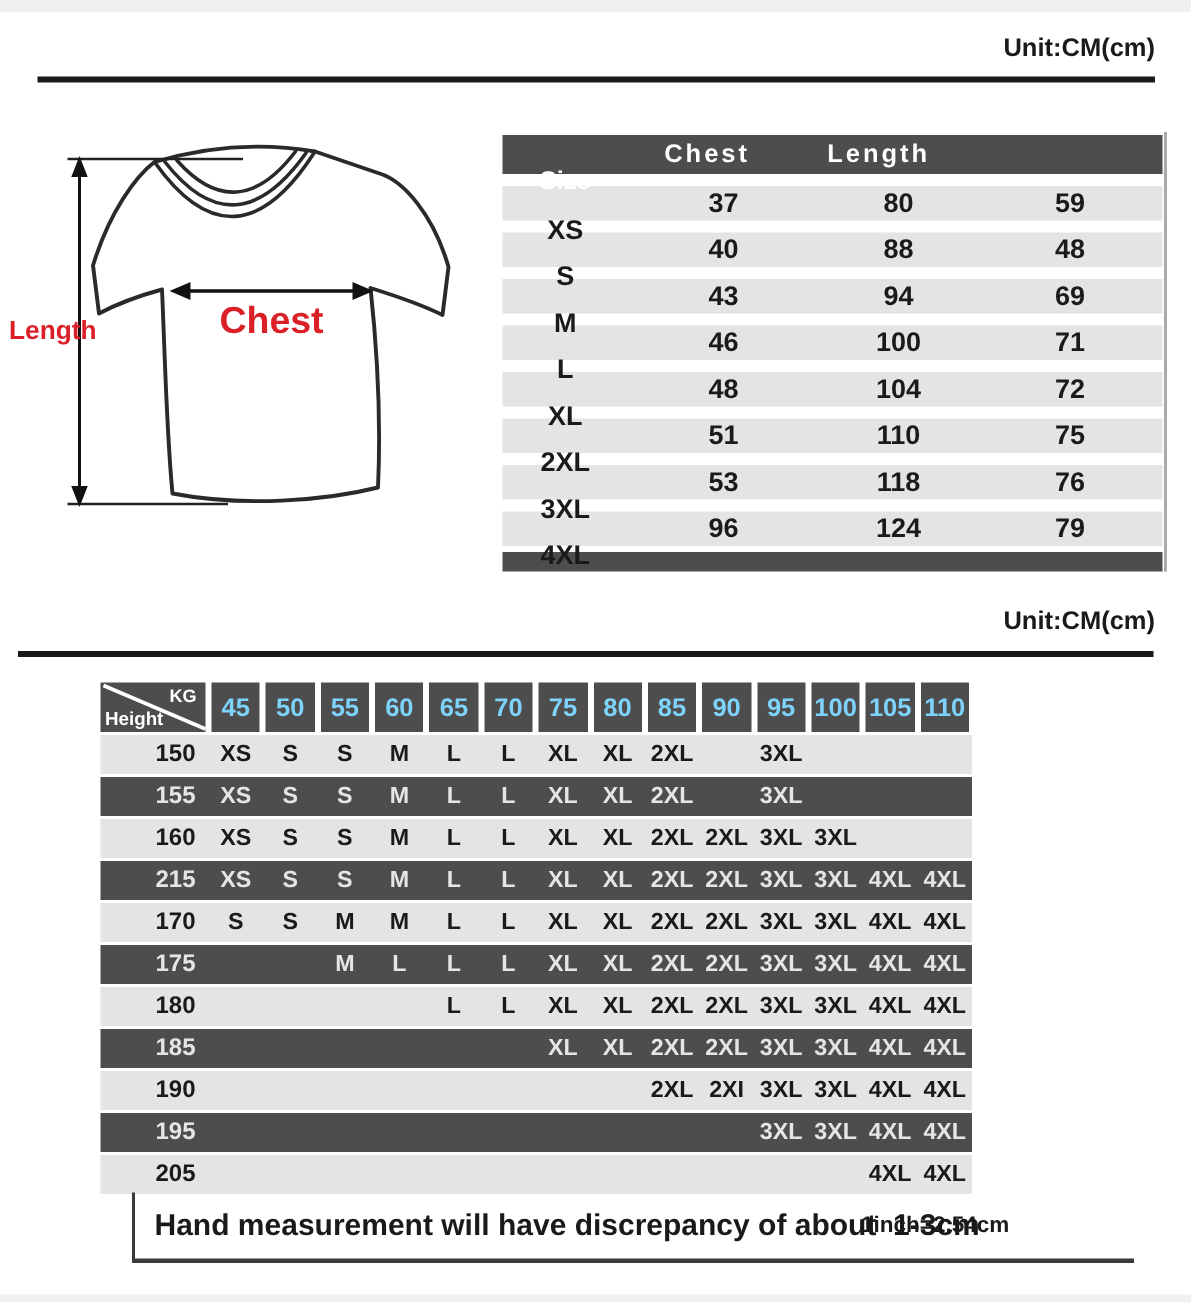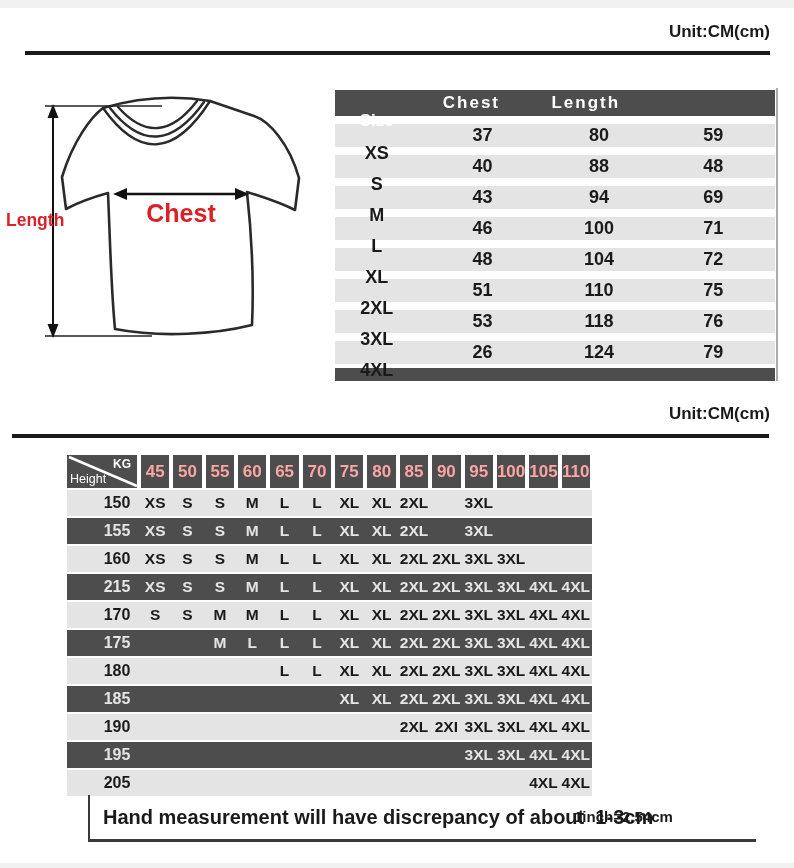--- a/index.html
+++ b/index.html
@@ -31,29 +31,29 @@
   .st-row{display:flex;background:var(--light);height:23px;margin-top:8px;align-items:center;}
   .st-cell{font-size:18px;font-weight:700;text-align:center;}
   .cw0{width:19%;margin-top:36px;} .cw1{width:29%;} .cw2{width:24%;} .cw3{width:28%;}
   .st-footerbar{height:13px;background:var(--dark);margin-top:4px;}
   .table-vline{position:absolute;left:776px;top:88px;width:2px;height:293px;background:#aaa;}
 
   .mid-title{position:absolute;top:402px;left:0;width:770px;text-align:center;
              font-size:20px;font-weight:700;}
   .unit-mid{position:absolute;top:404px;right:24px;font-size:17px;font-weight:700;}
 
-  .matrix{position:absolute;left:67px;top:455px;width:525px;}
+  .matrix{position:absolute;left:67px;top:455px;width:581px;}
   .m-header,.m-row{display:grid;grid-template-columns:72px repeat(14,1fr);}
   .m-header{height:33px;}
-  .m-hcell{background:var(--dark);color:#fca5a5;margin:0 2px;display:flex;
+  .m-hcell{background:var(--dark);color:#7dd3fc;margin:0 2px;display:flex;
            align-items:center;justify-content:center;font-weight:700;font-size:17px;}
   .m-corner{position:relative;background:var(--dark);margin-right:2px;color:#fff;}
   .m-corner svg{position:absolute;left:0;top:0;}
   .m-corner .kg{position:absolute;top:2px;right:6px;font-size:12px;font-weight:700;}
-  .m-corner .hlabel{position:absolute;bottom:2px;left:3px;font-size:12.5px;font-weight:400;}
+  .m-corner .hlabel{position:absolute;bottom:2px;left:3px;font-size:12.5px;font-weight:700;}
   .m-row{height:26px;margin-top:2px;align-items:center;text-align:center;
          font-weight:700;font-size:15.5px;}
   .m-row.light{background:var(--light);color:#1a1a1a;}
   .m-row.dark{background:var(--dark);color:#e5e5e5;}
   .m-height{font-size:16px;padding-left:28px;}
 
   .f-vline{position:absolute;left:88px;top:795px;width:2px;height:46px;background:#3a3a3a;}
   .f-hline{position:absolute;left:88px;top:839px;width:668px;height:3px;background:#3a3a3a;}
   .f-note{position:absolute;left:103px;top:806px;font-size:20px;font-weight:700;white-space:pre;}
   .f-conv{position:absolute;left:537px;top:808px;font-size:15px;font-weight:700;padding-left:37px;}
@@ -135,21 +135,21 @@
           <div class="st-cell cw3">75</div>
         </div>
         <div class="st-row">
           <div class="st-cell cw0">3XL</div>
           <div class="st-cell cw1">53</div>
           <div class="st-cell cw2">118</div>
           <div class="st-cell cw3">76</div>
         </div>
         <div class="st-row">
           <div class="st-cell cw0">4XL</div>
-          <div class="st-cell cw1">26</div>
+          <div class="st-cell cw1">96</div>
           <div class="st-cell cw2">124</div>
           <div class="st-cell cw3">79</div>
         </div>
       </div>
     <div class="st-footerbar"></div>
   </div>
   <div class="table-vline"></div>
 
   <div class="unit-mid">Unit:CM(cm)</div>
   <div class="rule rule2"></div>

